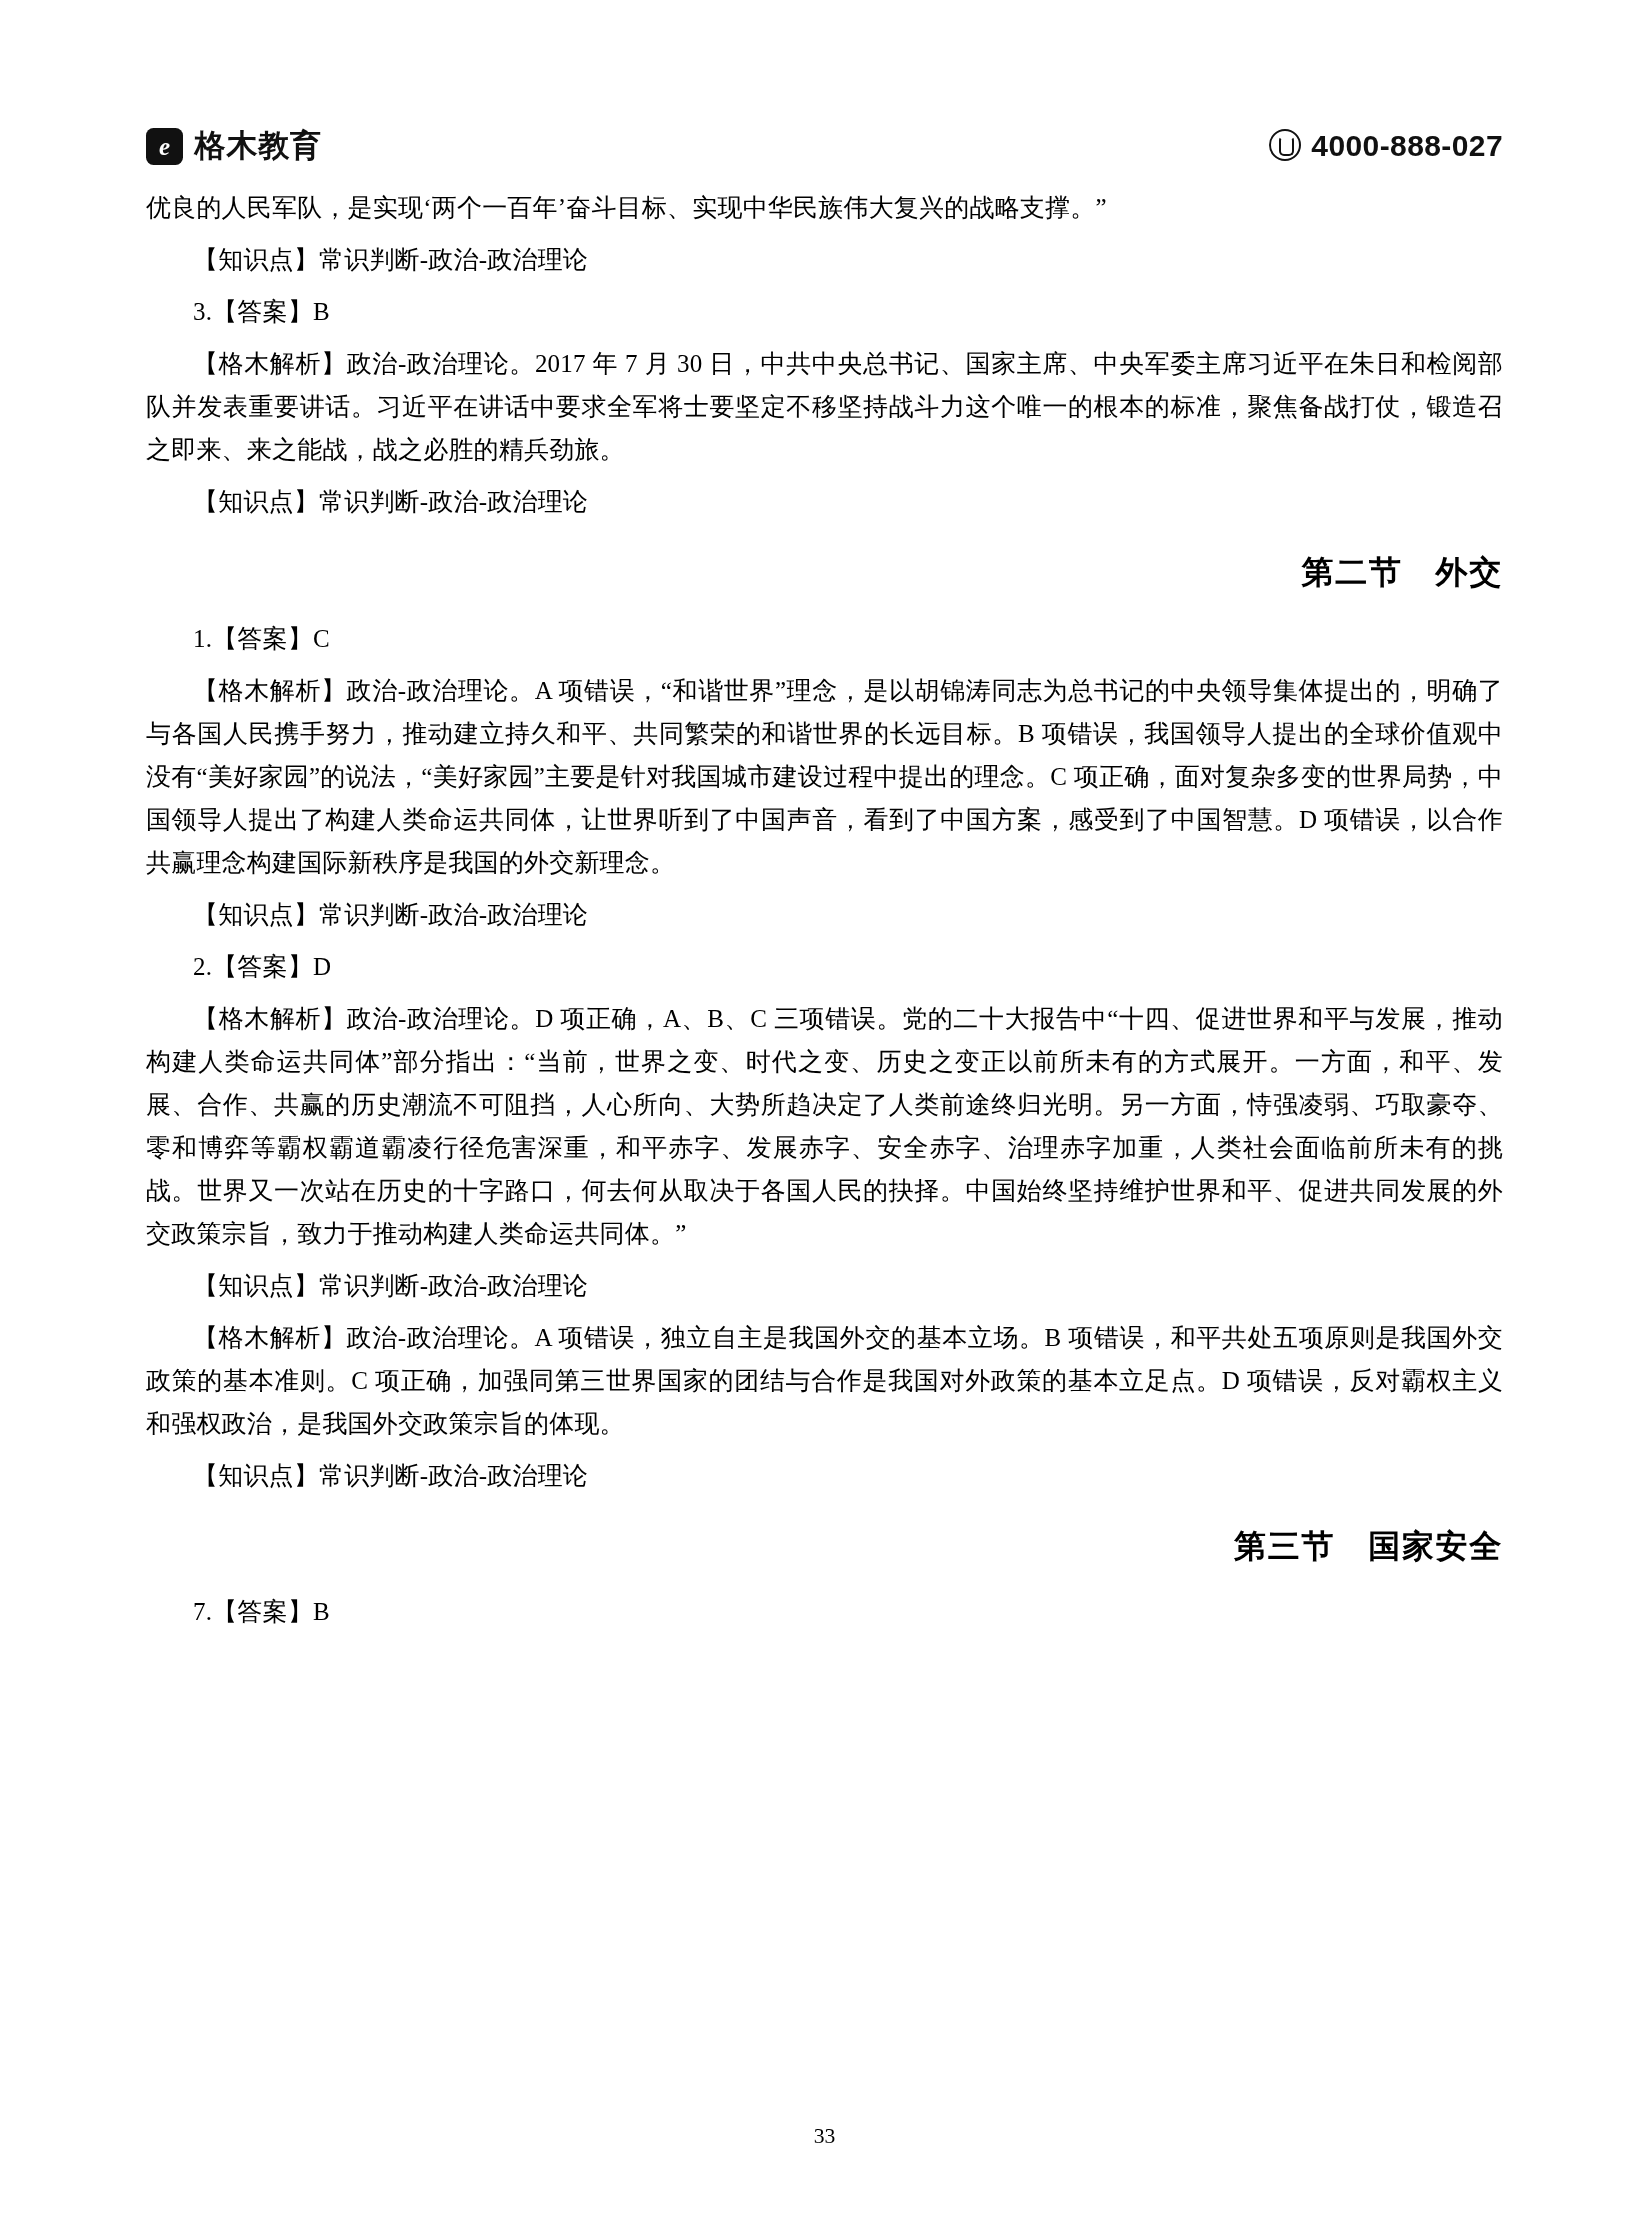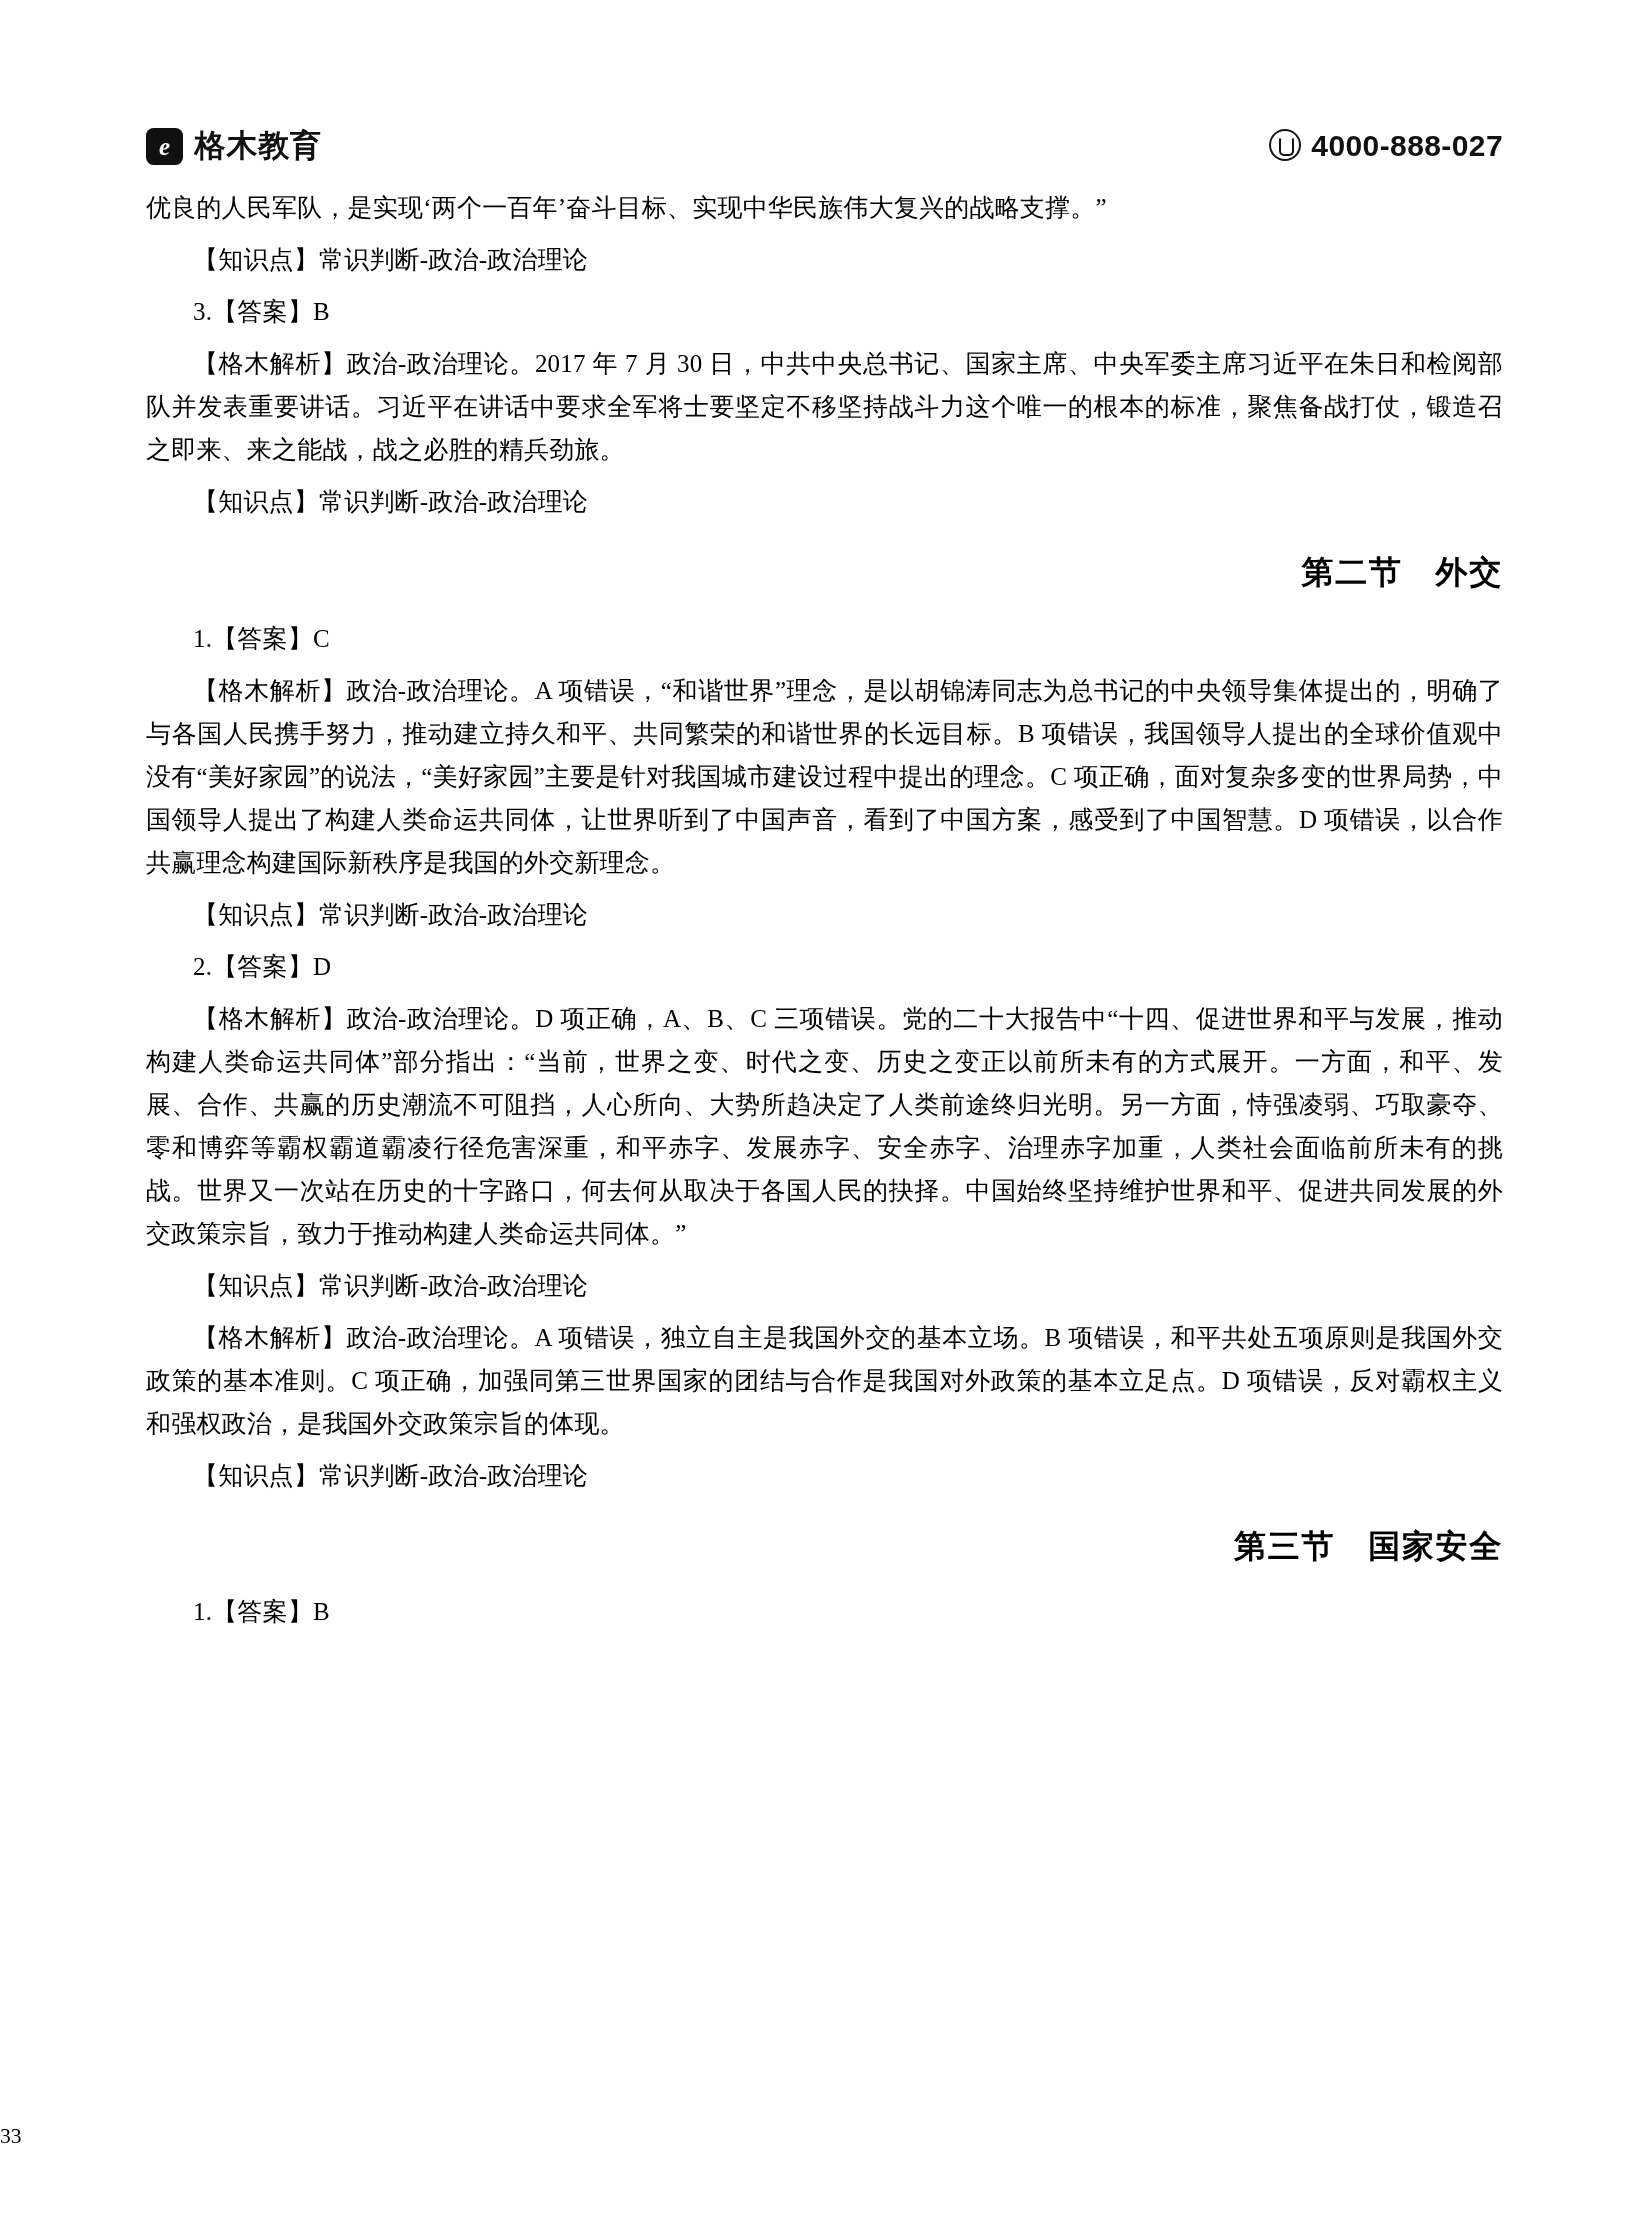--- a/index.html
+++ b/index.html
@@ -120,20 +120,21 @@
   }
   .section-title .gap {
     display: inline-block;
     width: 33px;
   }
   .pagenum {
     position: absolute;
     bottom: 90px;
     left: 0;
     width: 100%;
+    text-align: center;
     font-size: 21.6px;
     font-family: "Liberation Serif", serif;
   }
 </style>
 </head>
 <body>
 
 <div class="page">
   <div class="content">
 
@@ -164,18 +165,18 @@
     <p class="para indent">2.【答案】D</p>
     <p class="para indent">【格木解析】政治-政治理论。D 项正确，A、B、C 三项错误。党的二十大报告中“十四、促进世界和平与发展，推动构建人类命运共同体”部分指出：“当前，世界之变、时代之变、历史之变正以前所未有的方式展开。一方面，和平、发展、合作、共赢的历史潮流不可阻挡，人心所向、大势所趋决定了人类前途终归光明。另一方面，恃强凌弱、巧取豪夺、零和博弈等霸权霸道霸凌行径危害深重，和平赤字、发展赤字、安全赤字、治理赤字加重，人类社会面临前所未有的挑战。世界又一次站在历史的十字路口，何去何从取决于各国人民的抉择。中国始终坚持维护世界和平、促进共同发展的外交政策宗旨，致力于推动构建人类命运共同体。”</p>
     <p class="para indent">【知识点】常识判断-政治-政治理论</p>
     <p class="para indent">【格木解析】政治-政治理论。A 项错误，独立自主是我国外交的基本立场。B 项错误，和平共处五项原则是我国外交政策的基本准则。C 项正确，加强同第三世界国家的团结与合作是我国对外政策的基本立足点。D 项错误，反对霸权主义和强权政治，是我国外交政策宗旨的体现。</p>
     <p class="para indent">【知识点】常识判断-政治-政治理论</p>
 
     <h2 class="section-title">
       <span>第三节</span><span class="gap"></span><span>国家安全</span>
     </h2>
 
-    <p class="para indent">1.【答案】B</p>
+    <p class="para indent">7.【答案】B</p>
   </div>
 
   <div class="pagenum">33</div>
 </div>
 
 
 </body></html>

